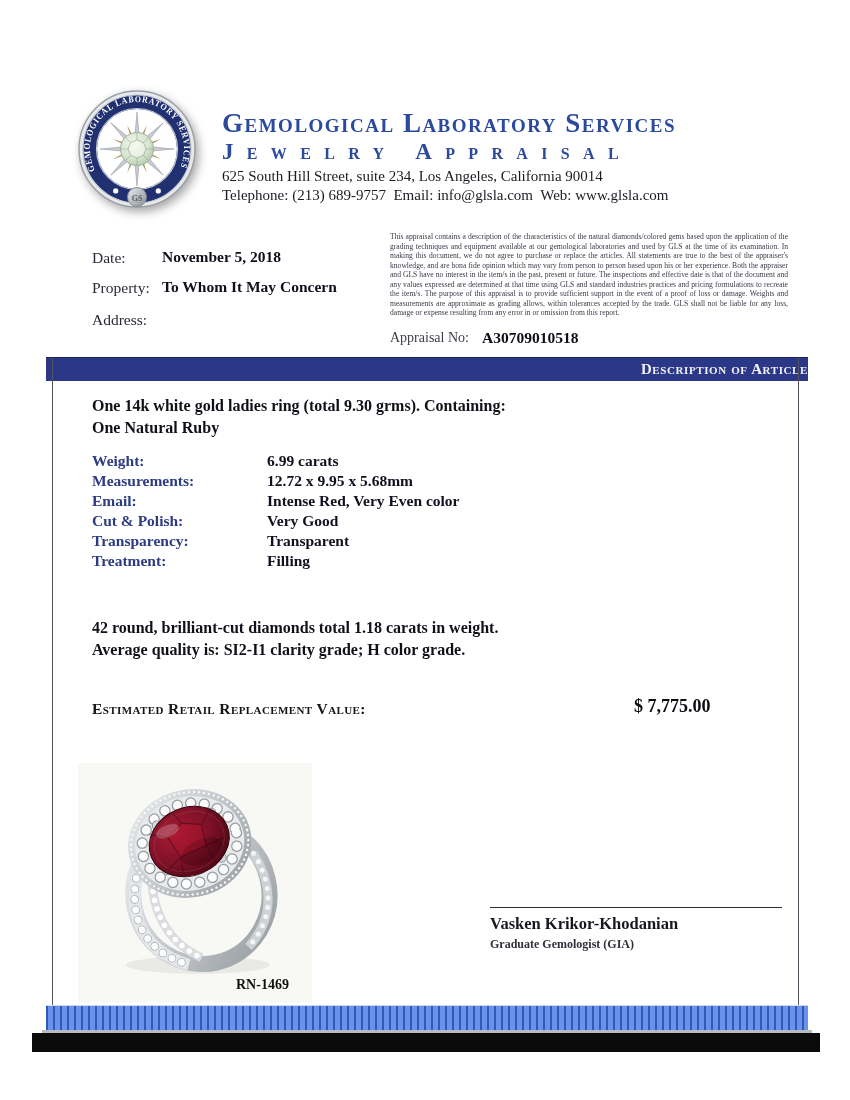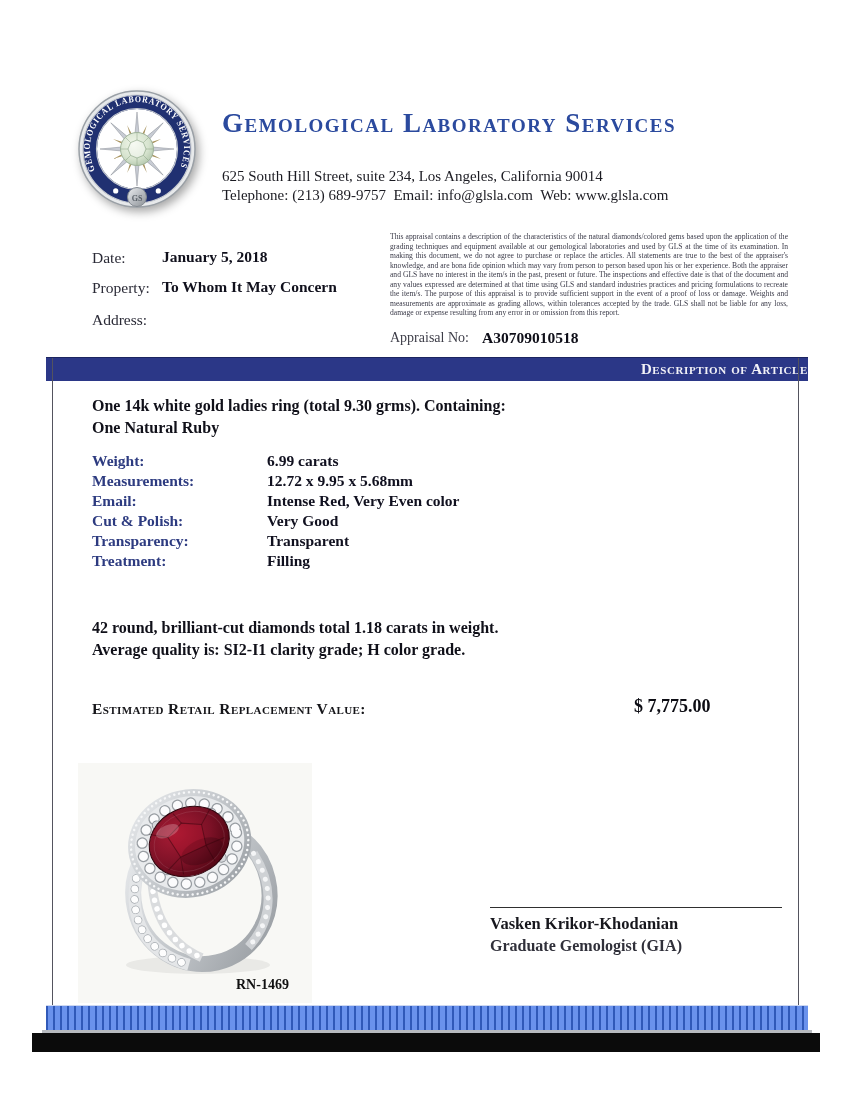--- a/index.html
+++ b/index.html
@@ -58,21 +58,21 @@
   }
   .erv-amount{left:634px;top:696px;font-size:18px;font-weight:700;color:#0d0d14;}
 
   
   .figure{left:78px;top:763px;width:234px;height:240px;background:#f8f8f5;}
   .rn-label{left:158px;top:214px;font-size:14px;font-weight:700;color:#111;position:absolute;}
 
   
   .sig-line{left:490px;top:907px;width:292px;border-top:1px solid #2f2f2f;height:0;}
   .sig-name{left:490px;top:914px;font-size:16.5px;font-weight:700;color:#17171d;}
-  .sig-title{left:490px;top:937px;font-size:16px;font-weight:700;color:#30303a;}
+  .sig-title{left:490px;top:937px;font-size:12px;font-weight:700;color:#30303a;}
 
   
   .strip{
     left:46px;top:1005px;width:762px;height:25px;
     background:repeating-linear-gradient(90deg,#3059b8 0 2px,var(--strip_blue,#6a92ec) 2px 7px);
     border-top:1px solid #cdd8f2;
   }
   .grayline{left:42px;top:1030px;width:770px;height:3px;background:#b7babf;}
   .blackband{left:32px;top:1033px;width:788px;height:19px;background:#0b0b0b;}
 </style>
@@ -126,25 +126,26 @@
     <text font-size="9" font-weight="700" fill="#ffffff" letter-spacing="1" font-family="Liberation Serif, serif">
       <textPath href="#arcPath" startOffset="0" textLength="188" lengthAdjust="spacingAndGlyphs">GEMOLOGICAL LABORATORY SERVICES</textPath>
     </text>
     <circle cx="43.7" cy="104.9" r="2.6" fill="#ffffff"></circle>
     <circle cx="86.3" cy="104.9" r="2.6" fill="#ffffff"></circle>
     <circle cx="65" cy="111" r="9.5" fill="url(#metal)" stroke="#848a91" stroke-width="1"></circle>
     <text x="65" y="114.5" text-anchor="middle" font-size="8" font-weight="700" fill="#5c636b" font-family="Liberation Serif, serif">GS</text>
   </svg>
 
   <div class="abs brand-title">Gemological Laboratory Services</div>
+  <div class="abs brand-sub">Jewelry Appraisal</div>
   <div class="abs brand-addr pre">625 South Hill Street, suite 234, Los Angeles, California 90014</div>
   <div class="abs brand-contact pre">Telephone: (213) 689-9757  Email: info@glsla.com  Web: www.glsla.com</div>
 
   <div class="abs info-label" style="left:92px;top:249px;">Date:</div>
-  <div class="abs info-value" style="left:162px;top:248px;">January 5, 2018</div>
+  <div class="abs info-value" style="left:162px;top:248px;">November 5, 2018</div>
   <div class="abs info-label" style="left:92px;top:279px;">Property:</div>
   <div class="abs info-value" style="left:162px;top:278px;">To Whom It May Concern</div>
   <div class="abs info-label" style="left:92px;top:311px;">Address:</div>
   <div class="abs info-value" style="left:162px;top:310px;"></div>
 
   <div class="abs disclaimer">This appraisal contains a description of the characteristics of the natural diamonds/colored gems based upon the application of the grading techniques and equipment available at our gemological laboratories and used by GLS at the time of its examination. In making this document, we do not agree to purchase or replace the articles. All statements are true to the best of the appraiser's knowledge, and are bona fide opinion which may vary from person to person based upon his or her experience. Both the appraiser and GLS have no interest in the item/s in the past, present or future. The inspections and effective date is that of the document and any values expressed are determined at that time using GLS and standard industries practices and pricing formulations to recreate the item/s. The purpose of this appraisal is to provide sufficient support in the event of a proof of loss or damage. Weights and measurements are approximate as grading allows, within tolerances accepted by the trade. GLS shall not be liable for any loss, damage or expense resulting from any error in or omission from this report.</div>
   <div class="abs appr-label">Appraisal No:</div>
   <div class="abs appr-value">A30709010518</div>
 
   <div class="abs desc-bar">

